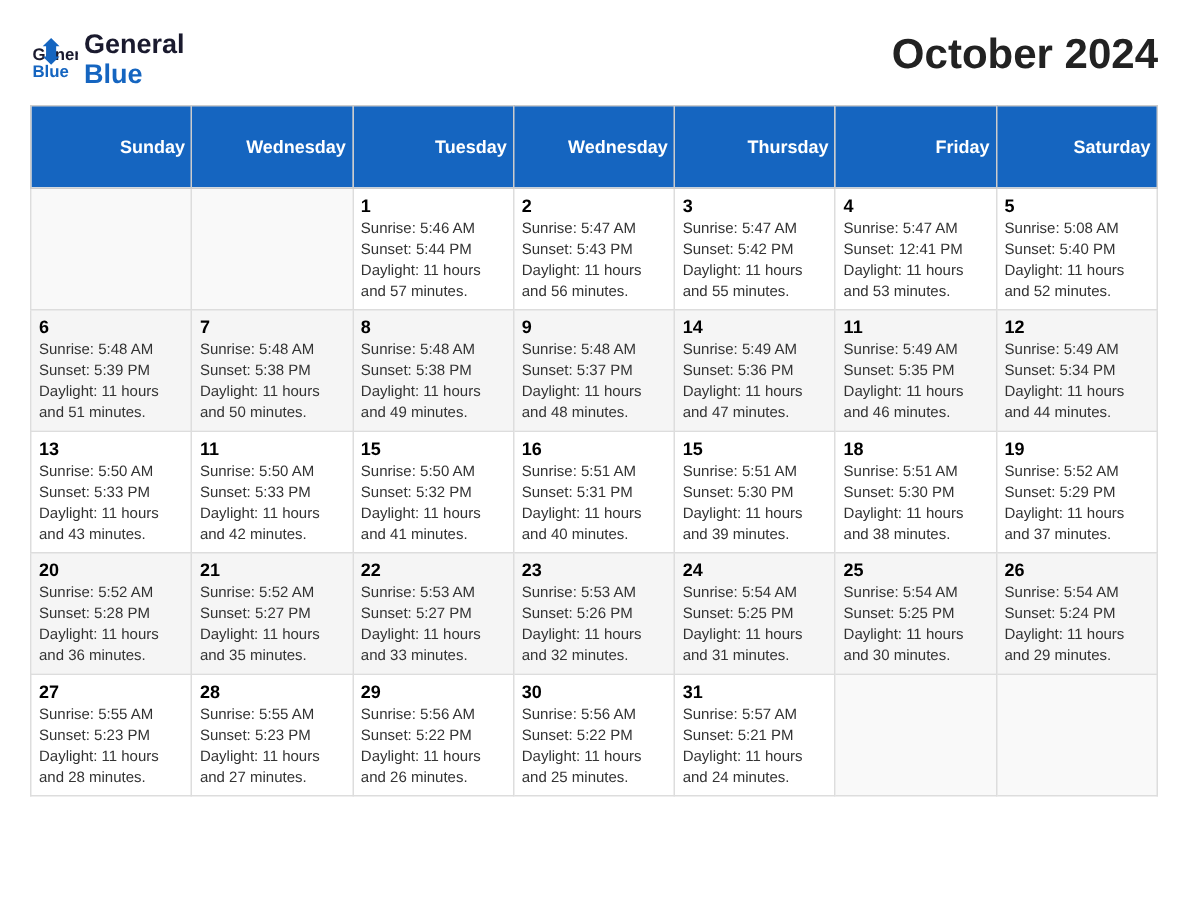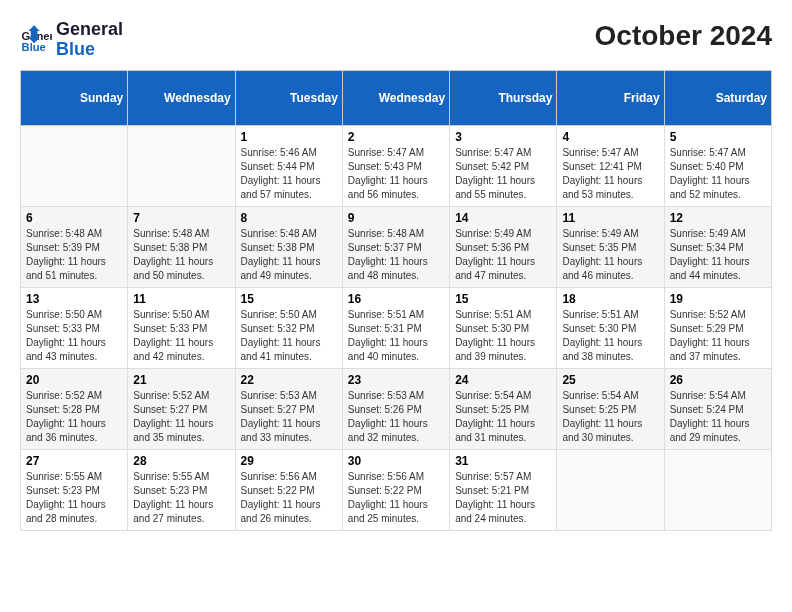--- a/index.html
+++ b/index.html
@@ -141,21 +141,21 @@
 Daylight: 11 hours and 55 minutes.</div>
         </td>
         <td>
           <span class="day-num">4</span>
           <div class="day-info">Sunrise: 5:47 AM
 Sunset: 12:41 PM
 Daylight: 11 hours and 53 minutes.</div>
         </td>
         <td>
           <span class="day-num">5</span>
-          <div class="day-info">Sunrise: 5:47 AM
+          <div class="day-info">Sunrise: 5:08 AM
 Sunset: 5:40 PM
 Daylight: 11 hours and 52 minutes.</div>
         </td>
       </tr>
       <tr>
         <td>
           <span class="day-num">6</span>
           <div class="day-info">Sunrise: 5:48 AM
 Sunset: 5:39 PM
 Daylight: 11 hours and 51 minutes.</div>

